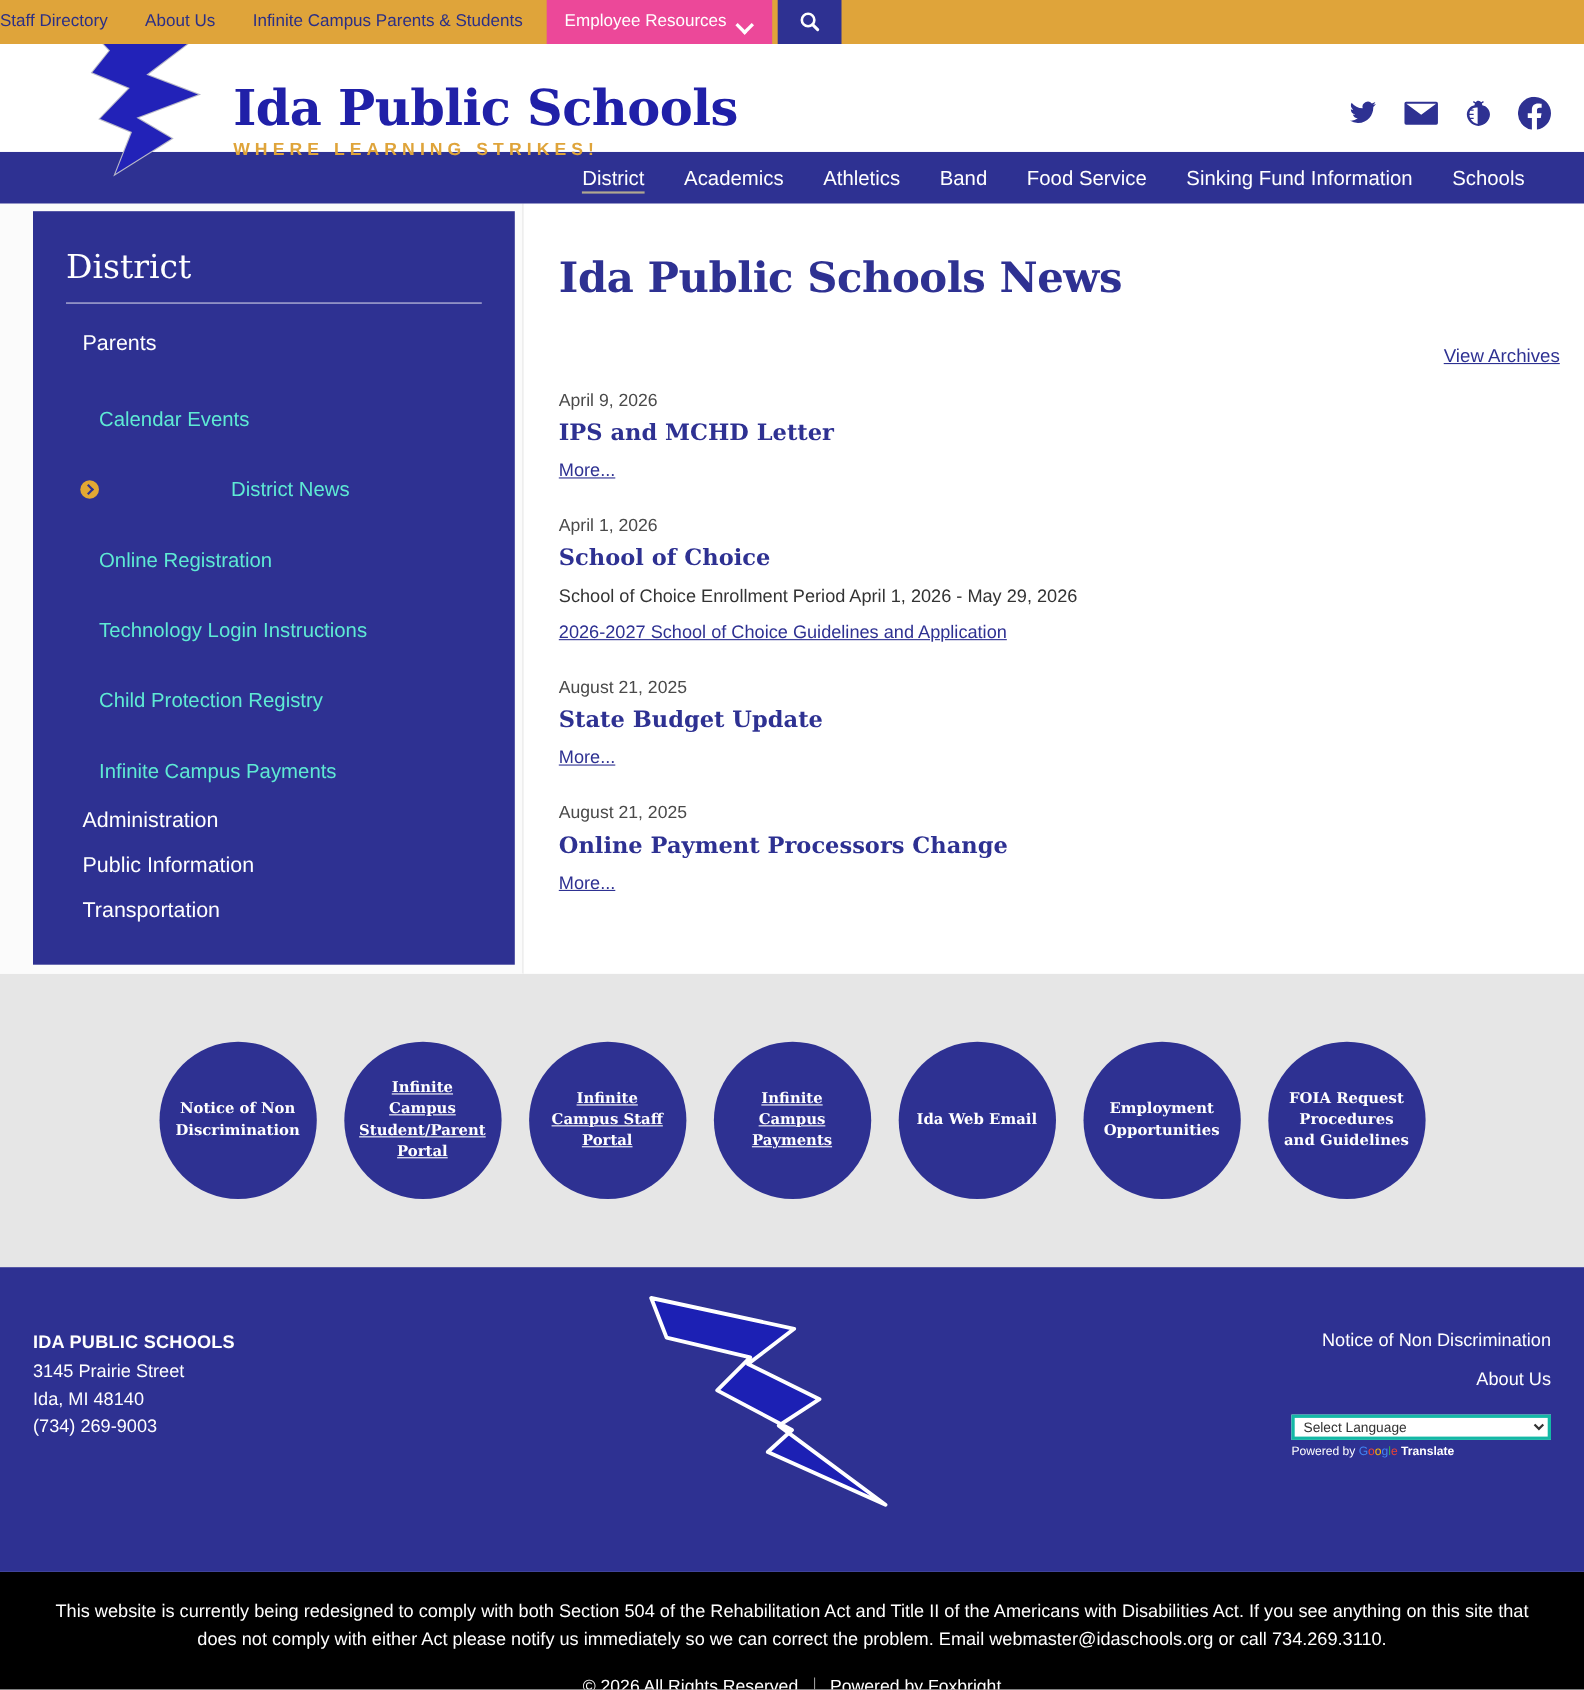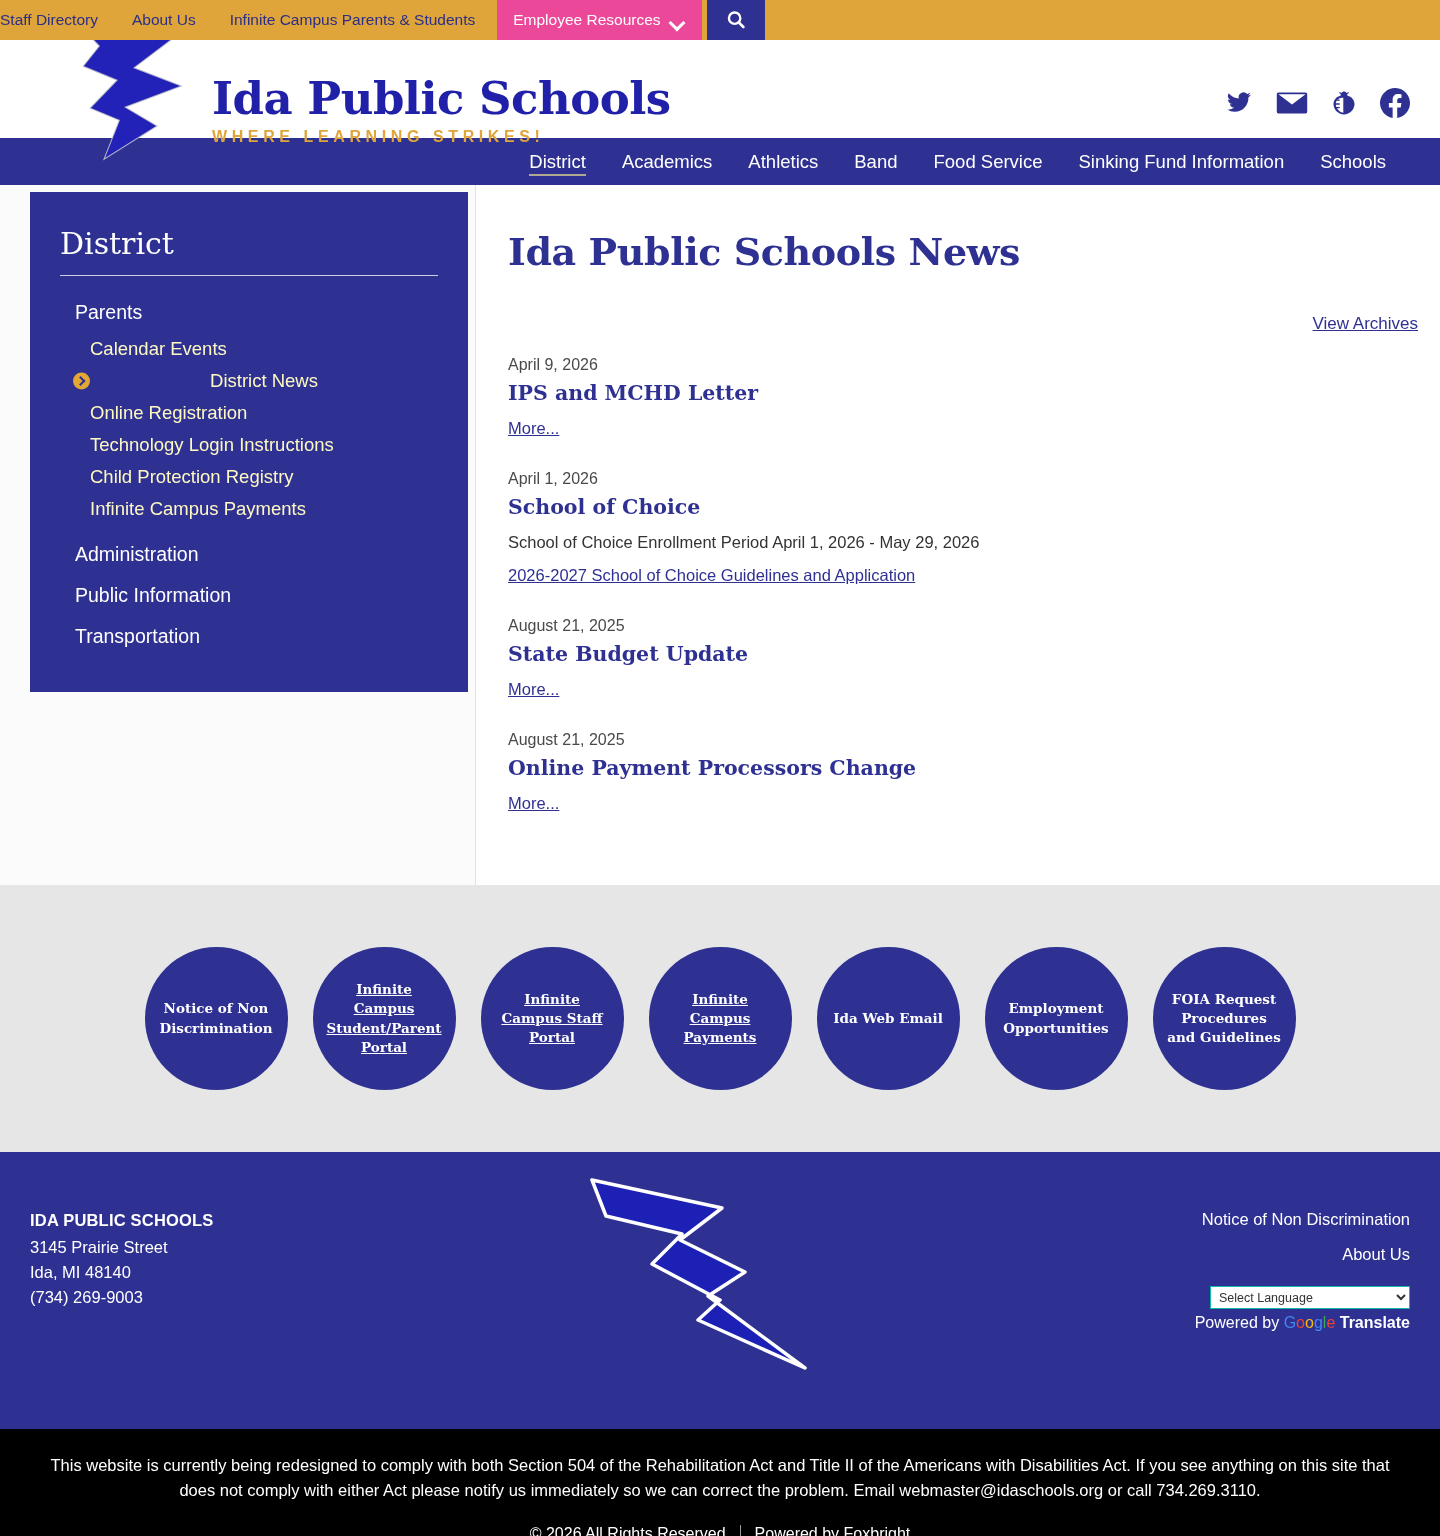--- a/index.html
+++ b/index.html
@@ -190,27 +190,28 @@
   }
   .side-l1 {
     color: #ffffff;
     font-size: 19.5px;
     padding: 9px 30px 9px 45px;
     text-decoration: none;
     display: block;
     cursor: pointer;
   }
   .side-l2 {
-    color: #fef9c3;
+    color: #5eead4;
     font-size: 18.5px;
     padding: 5px 30px 5px 60px;
     text-decoration: none;
     display: block;
     cursor: pointer;
     position: relative;
+    margin-top: 32px;
   }
   .side-l2.current { padding-left: 60px; text-align: center; }
   .bullet-arrow {
     position: absolute;
     left: 43px;
     top: 50%;
     transform: translateY(-50%);
     width: 17px; height: 17px;
     border-radius: 50%;
     background: #e3a833;
@@ -342,34 +343,34 @@
   .footer-link {
     display: block;
     color: #ffffff;
     font-size: 16.5px;
     text-decoration: none;
     margin-bottom: 16px;
     cursor: pointer;
   }
   .translate-box { margin-top: 22px; }
   .lang-select {
-    width: 200px;
+    width: 236px;
     height: 23px;
     font-family: "Liberation Sans", sans-serif;
     font-size: 12.5px;
     color: #333;
     background: #ffffff;
-    border: 1px solid #14b8a6;
+    border: 3px solid #14b8a6;
     padding-left: 4px;
   }
   .powered-by {
-    font-size: 16px;
+    font-size: 11px;
     color: #ffffff;
     margin-top: 5px;
-    text-align: center;
+    text-align: left;
     white-space: nowrap;
   }
   .powered-by .g-b { color:#4285F4; } .powered-by .g-r { color:#EA4335; }
   .powered-by .g-y { color:#FBBC05; } .powered-by .g-g { color:#34A853; }
   .powered-by b { font-weight: bold; }
 
   
   .bottom-bar {
     background: #000000;
     color: #ffffff;

